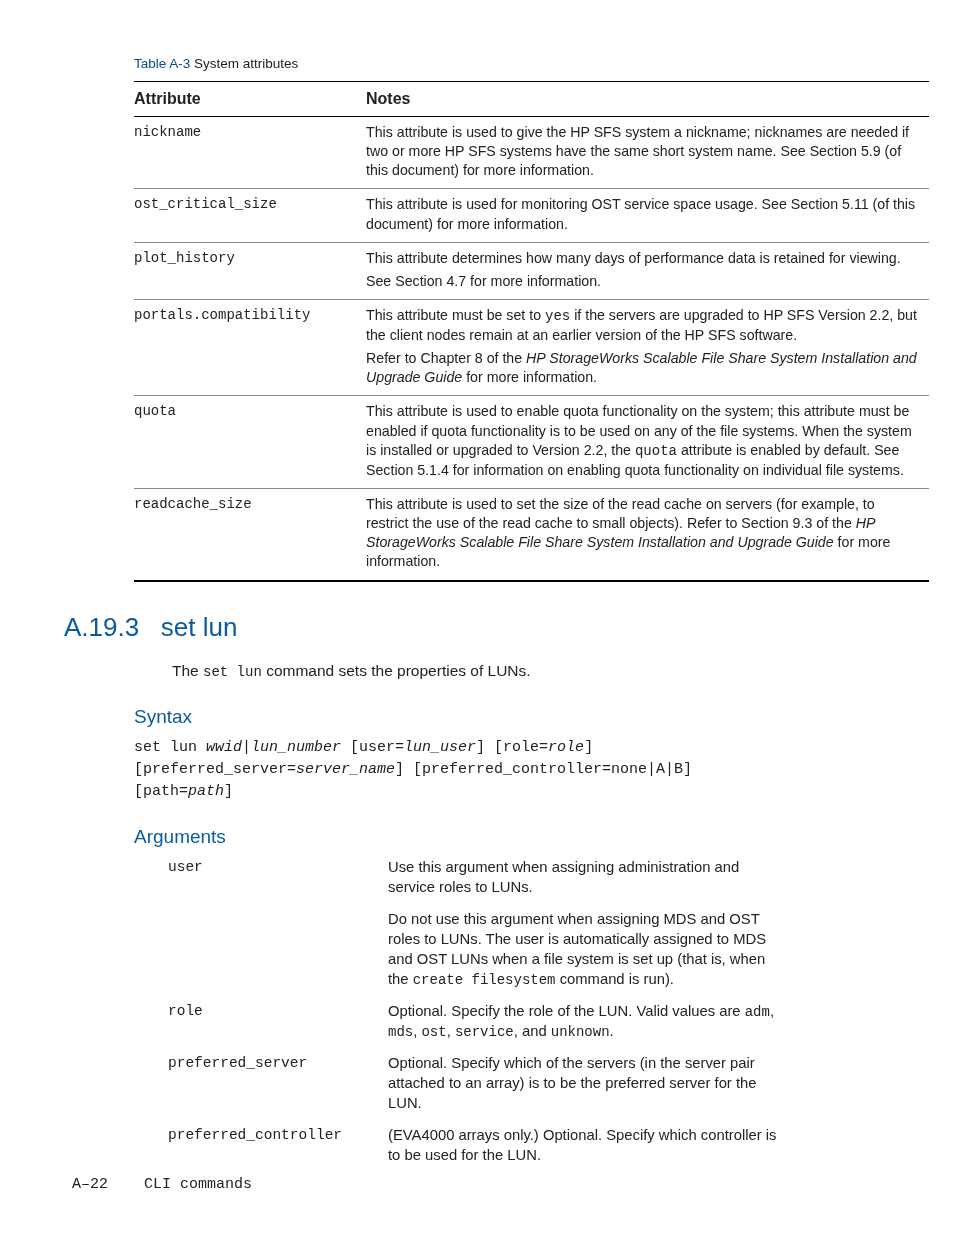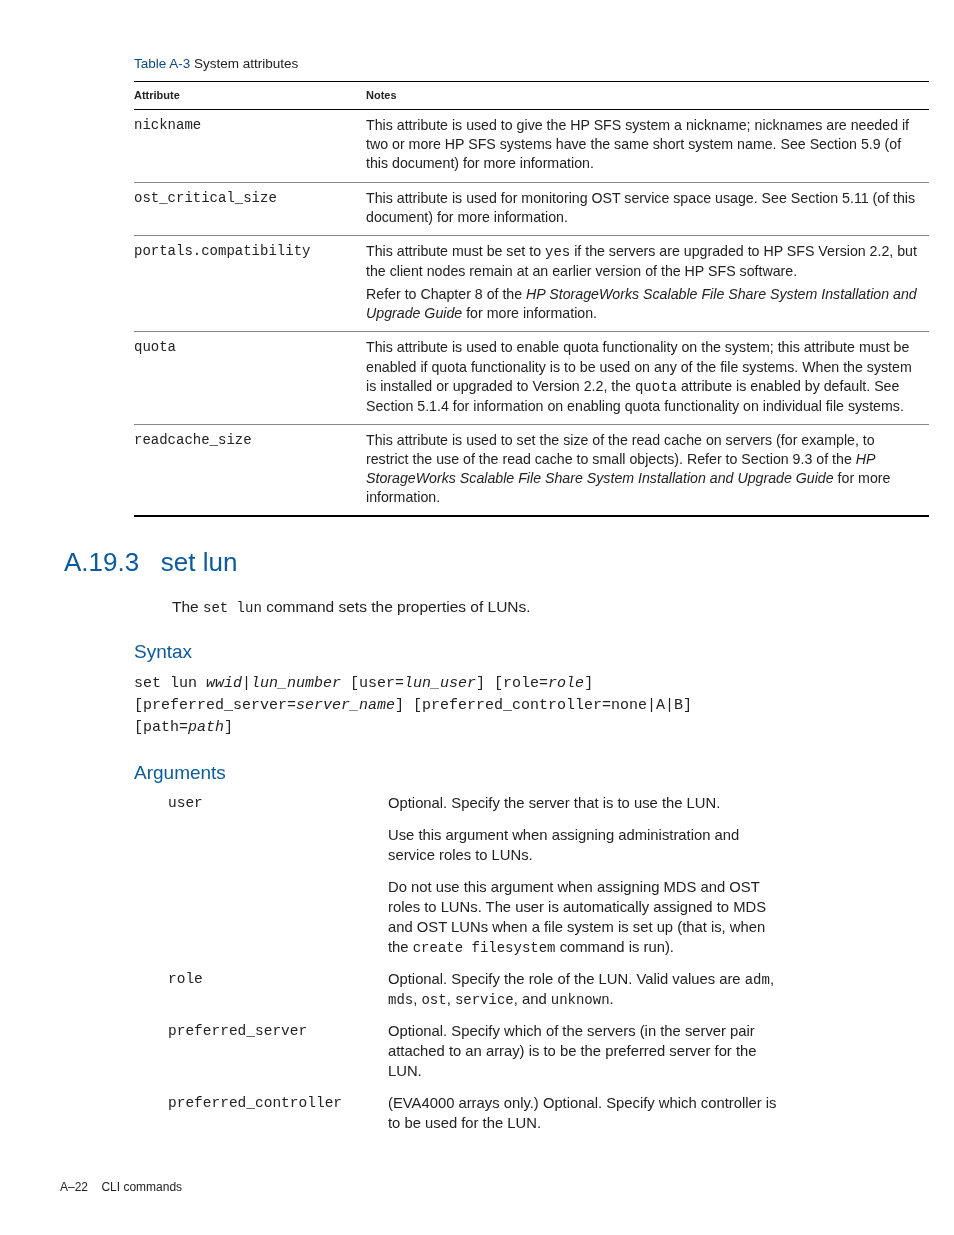--- a/index.html
+++ b/index.html
@@ -31,21 +31,21 @@
   }
   table.attr-table {
     width: 795px;
     margin-left: 70px;
     border-collapse: collapse;
     font-size: 14.5px;
   }
   table.attr-table thead th {
     text-align: left;
     font-weight: 600;
-    font-size: 11px;
+    font-size: 16px;
     border-top: 1.5px solid #000;
     border-bottom: 1px solid #000;
     padding: 6px 8px 6px 0;
   }
   table.attr-table tbody td {
     vertical-align: top;
     padding: 6px 12px 8px 0;
     border-bottom: 0.5px solid #888;
     font-size: 14.2px;
   }
@@ -105,22 +105,23 @@
   .arg-desc {
     flex: 1;
     font-size: 14.8px;
   }
   .arg-desc p { margin: 0 0 12px 0; }
   .arg-desc p:last-child { margin-bottom: 0; }
 
   .footer {
     position: absolute;
     bottom: 40px;
-    left: 60px;
-    font-size: 12px;
+    left: 72px;
+    font-size: 15px;
+    font-family: Liberation Mono, monospace;
   }
 </style>
 </head>
 <body>
 
 <div class="page">
 
   <div class="table-caption">
     <span class="tab-label">Table A-3</span>
     <span>System attributes</span>
@@ -140,20 +141,27 @@
     <tbody id="attr-tbody">
         <tr>
           <td class="mono">nickname</td>
           <td class="notes">This attribute is used to give the HP SFS system a nickname; nicknames are needed if two or more HP SFS systems have the same short system name. See Section 5.9 (of this document) for more information.</td>
         </tr>
         <tr>
           <td class="mono">ost_critical_size</td>
           <td class="notes">This attribute is used for monitoring OST service space usage. See Section 5.11 (of this document) for more information.</td>
         </tr>
         <tr>
+          <td class="mono">plot_history</td>
+          <td class="notes">
+            <p>This attribute determines how many days of performance data is retained for viewing.</p>
+            <p>See Section 4.7 for more information.</p>
+          </td>
+        </tr>
+        <tr>
           <td class="mono">portals.compatibility</td>
           <td class="notes">
             <p>This attribute must be set to <span class="mono">yes</span> if the servers are upgraded to HP SFS Version 2.2, but the client nodes remain at an earlier version of the HP SFS software.</p>
             <p>Refer to Chapter 8 of the <span class="italic">HP StorageWorks Scalable File Share System Installation and Upgrade Guide</span> for more information.</p>
           </td>
         </tr>
         <tr>
           <td class="mono">quota</td>
           <td class="notes">This attribute is used to enable quota functionality on the system; this attribute must be enabled if quota functionality is to be used on any of the file systems. When the system is installed or upgraded to Version 2.2, the <span class="mono">quota</span> attribute is enabled by default. See Section 5.1.4 for information on enabling quota functionality on individual file systems.</td>
         </tr>
@@ -174,21 +182,20 @@
 
   <h3 class="subhead">Syntax</h3>
   <pre class="syntax" id="syntax-pre">set lun <span class="ital">wwid</span>|<span class="ital">lun_number</span> [user=<span class="ital">lun_user</span>] [role=<span class="ital">role</span>]
 [preferred_server=<span class="ital">server_name</span>] [preferred_controller=none|A|B] [path=<span class="ital">path</span>]</pre>
 
   <h3 class="subhead">Arguments</h3>
   <div class="args" id="args-container">
       <div class="arg-row">
         <div class="arg-name">user</div>
         <div class="arg-desc">
-          <p>Optional. Specify the server that is to use the LUN.</p>
           <p>Use this argument when assigning administration and service roles to LUNs.</p>
           <p>Do not use this argument when assigning MDS and OST roles to LUNs. The user is automatically assigned to MDS and OST LUNs when a file system is set up (that is, when the <span class="mono">create filesystem</span> command is run).</p>
         </div>
       </div>
       <div class="arg-row">
         <div class="arg-name">role</div>
         <div class="arg-desc">Optional. Specify the role of the LUN. Valid values are <span class="mono">adm</span>, <span class="mono">mds</span>, <span class="mono">ost</span>, <span class="mono">service</span>, and <span class="mono">unknown</span>.</div>
       </div>
       <div class="arg-row">
         <div class="arg-name">preferred_server</div>

